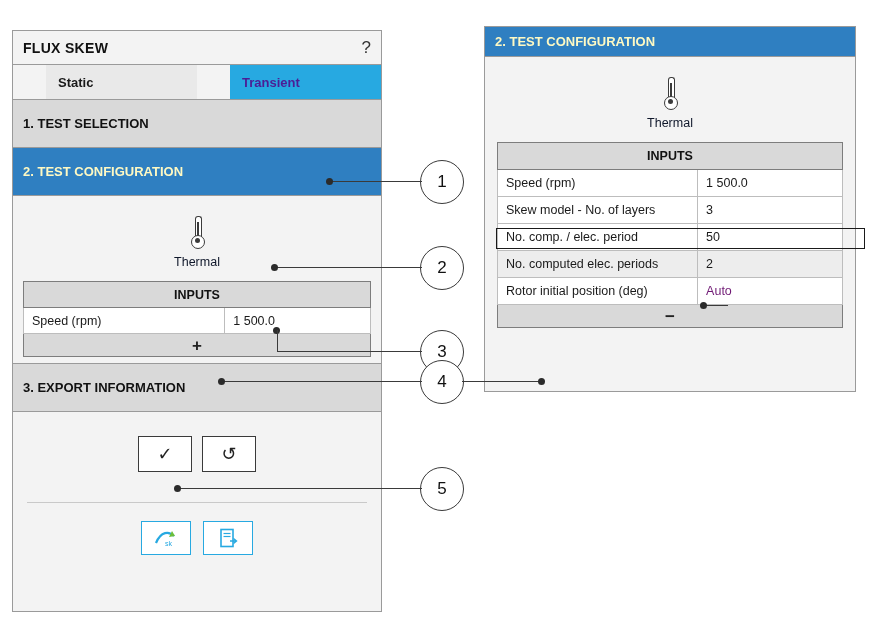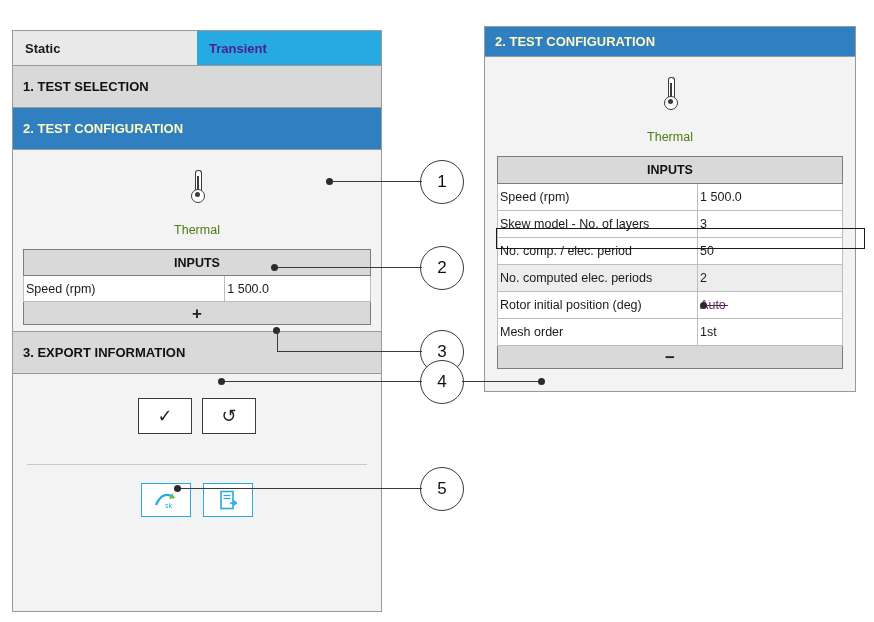--- a/index.html
+++ b/index.html
@@ -39,43 +39,44 @@
   }
   .tabs{
     display:flex;height:34px;border-bottom:1px solid #9a9a9a;
   }
   .tab{
     flex:1;display:flex;align-items:center;
     padding-left:12px;
     font-weight:bold;font-size:13px;
     background:#e9e9e9;
     box-sizing:border-box;
+    margin-left:33px;
   }
   .tab.active{background:#27a9e1;color:#4c1d95;}
   .section-header{
-    height:42px;display:flex;align-items:center;
+    height:48px;display:flex;align-items:center;
     padding-left:10px;
     font-weight:bold;font-size:13px;
     background:#d9d9d9;
     border-bottom:1px solid #9a9a9a;
     box-sizing:border-box;
     color:#111;
   }
   .section-header.active{background:#2f7fc1;color:#fef9c3;}
   .section-body{
     background:#f3f3f3;
     border-bottom:1px solid #9a9a9a;
     padding:14px 10px 6px 10px;
     box-sizing:border-box;
   }
   .thermal-block{
     display:flex;flex-direction:column;align-items:center;
     padding:6px 0 12px 0;
   }
-  .thermal-label{font-size:12.5px;margin-top:19px;color:#4d7c0f;}
+  .thermal-label{font-size:12.5px;margin-top:5px;color:#0f172a;}
   
   .thermo{width:16px;height:34px;position:relative;}
   .thermo .stem{
     position:absolute;left:6px;top:0;width:5px;height:24px;
     border:1.5px solid #3b3b3b;border-bottom:none;border-radius:3px 3px 0 0;
     background:#ffffff;
   }
   .thermo .bulb{
     position:absolute;left:2px;top:19px;width:12px;height:12px;
     border:1.5px solid #3b3b3b;border-radius:50%;
@@ -89,21 +90,21 @@
   }
 
   table.inputs{
     border-collapse:collapse;width:100%;
     font-size:12.5px;
     background:#ffffff;
     border:1px solid #7d7d7d;
   }
   table.inputs td{
     border:1px solid #bdbdbd;
-    padding:3px 2px;
+    padding:3px 8px;
     height:19px;
     margin-top:15px;
   }
   table.inputs td.val{width:42%;}
   table.inputs tr.hdr td{
     background:#d9d9d9;
     text-align:center;
     font-weight:bold;
     border:1px solid #7d7d7d;
     color:#111;
@@ -177,20 +178,24 @@
   }
   .lead-dot{
     position:absolute;width:7px;height:7px;border-radius:50%;background:#2b2b2b;
   }
 </style>
 </head>
 <body>
 
 <div class="panel" id="left-panel">
 
+  <div id="left-title-bar">
+    <span class="title">FLUX SKEW</span>
+    <span class="help">?</span>
+  </div>
 
   <div class="tabs">
     <div class="tab">Static</div>
     <div class="tab active">Transient</div>
   </div>
 
   <div class="section-header">1. TEST SELECTION</div>
 
   <div class="section-header active">2. TEST CONFIGURATION</div>
 
@@ -279,24 +284,20 @@
         <td class="val">50</td>
       </tr>
       <tr class="alt">
         <td>No. computed elec. periods</td>
         <td class="val">2</td>
       </tr>
       <tr>
         <td>Rotor initial position (deg)</td>
         <td class="val placeholder">Auto</td>
       </tr>
-      <tr>
-        <td>Mesh order</td>
-        <td class="val">1st</td>
-      </tr>
     </tbody>
       </table>
     <div class="expander">−</div>
   </div>
 </div>
 
 <div class="sel-outline" style="left:496px;top:228px;width:367px;height:19px;"></div>
 
 <div class="callout" style="left:420px;top:160px;">1</div>
 <div class="lead" style="left:330px;top:181px;width:92px;"></div>

